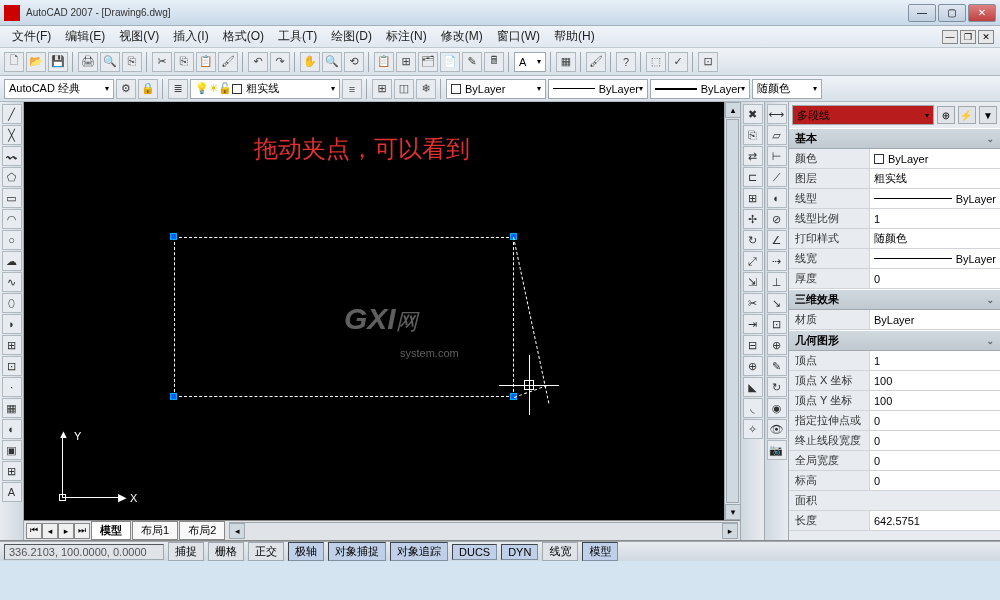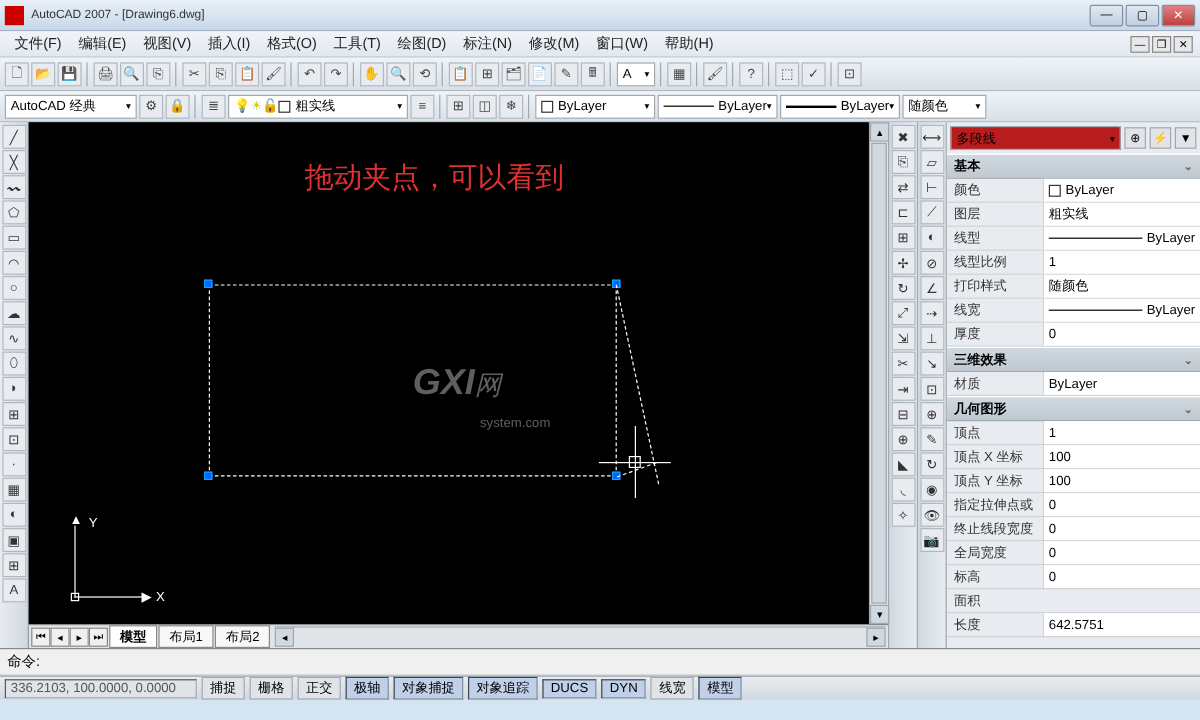--- a/index.html
+++ b/index.html
@@ -404,24 +404,20 @@
         <div class="props-label">面积</div>
       </div>
     <div class="props-row">
         <div class="props-label">长度</div>
         <div class="props-value">642.5751</div>
       </div>
   </div>
 </div>
 
 <div class="cmd-area">
-  <div class="cmd-line">
-    <span>命令:</span>
-    <input style="">
-  </div>
 </div>
 
 <div class="status-bar">
   <div class="status-coord">336.2103, 100.0000, 0.0000</div>
   <div class="status-btn">捕捉</div>
   <div class="status-btn">栅格</div>
   <div class="status-btn">正交</div>
   <div class="status-btn active">极轴</div>
   <div class="status-btn active">对象捕捉</div>
   <div class="status-btn active">对象追踪</div>

